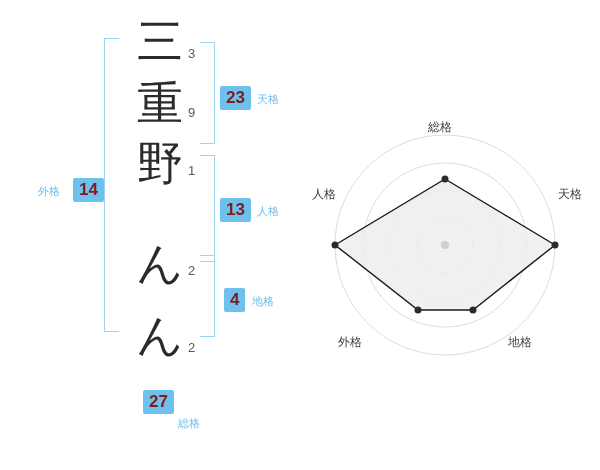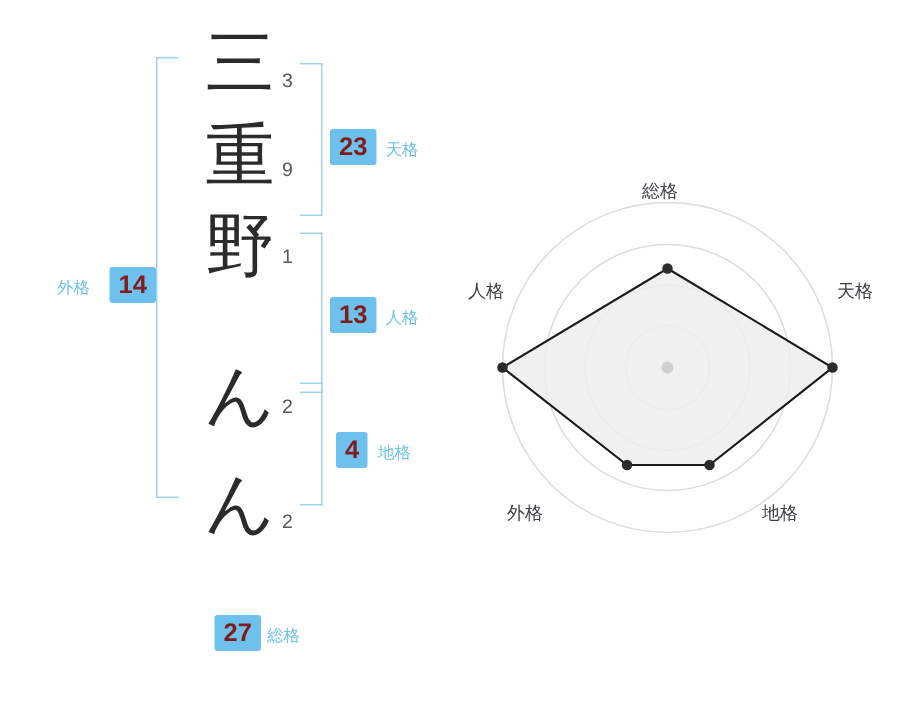--- a/index.html
+++ b/index.html
@@ -135,21 +135,21 @@
     <div class="badge-label" style="left:257px; top:94px;">天格</div>
 
     <div class="bracket right" style="left:200px; top:155px; width:14px; height:105px;"></div>
     <div class="badge" style="left:220px; top:198px;">13</div>
     <div class="badge-label" style="left:257px; top:206px;">人格</div>
 
     <div class="bracket right" style="left:200px; top:255px; width:14px; height:80px;"></div>
     <div class="badge" style="left:224px; top:288px;">4</div>
     <div class="badge-label" style="left:252px; top:296px;">地格</div>
 
-    <div class="badge" style="left:143px; top:410px;">27</div>
+    <div class="badge" style="left:143px; top:390px;">27</div>
     <div class="badge-label" style="left:178px; top:418px;">総格</div>
   </div>
 
   <div class="radar-wrap">
     <svg width="300" height="290" viewBox="0 0 300 290">
 
       <g fill="none" stroke="#dcdcdc" stroke-width="1">
         <circle cx="145" cy="150" r="110"></circle>
         <circle cx="145" cy="150" r="82"></circle>
         <circle cx="145" cy="150" r="55"></circle>

